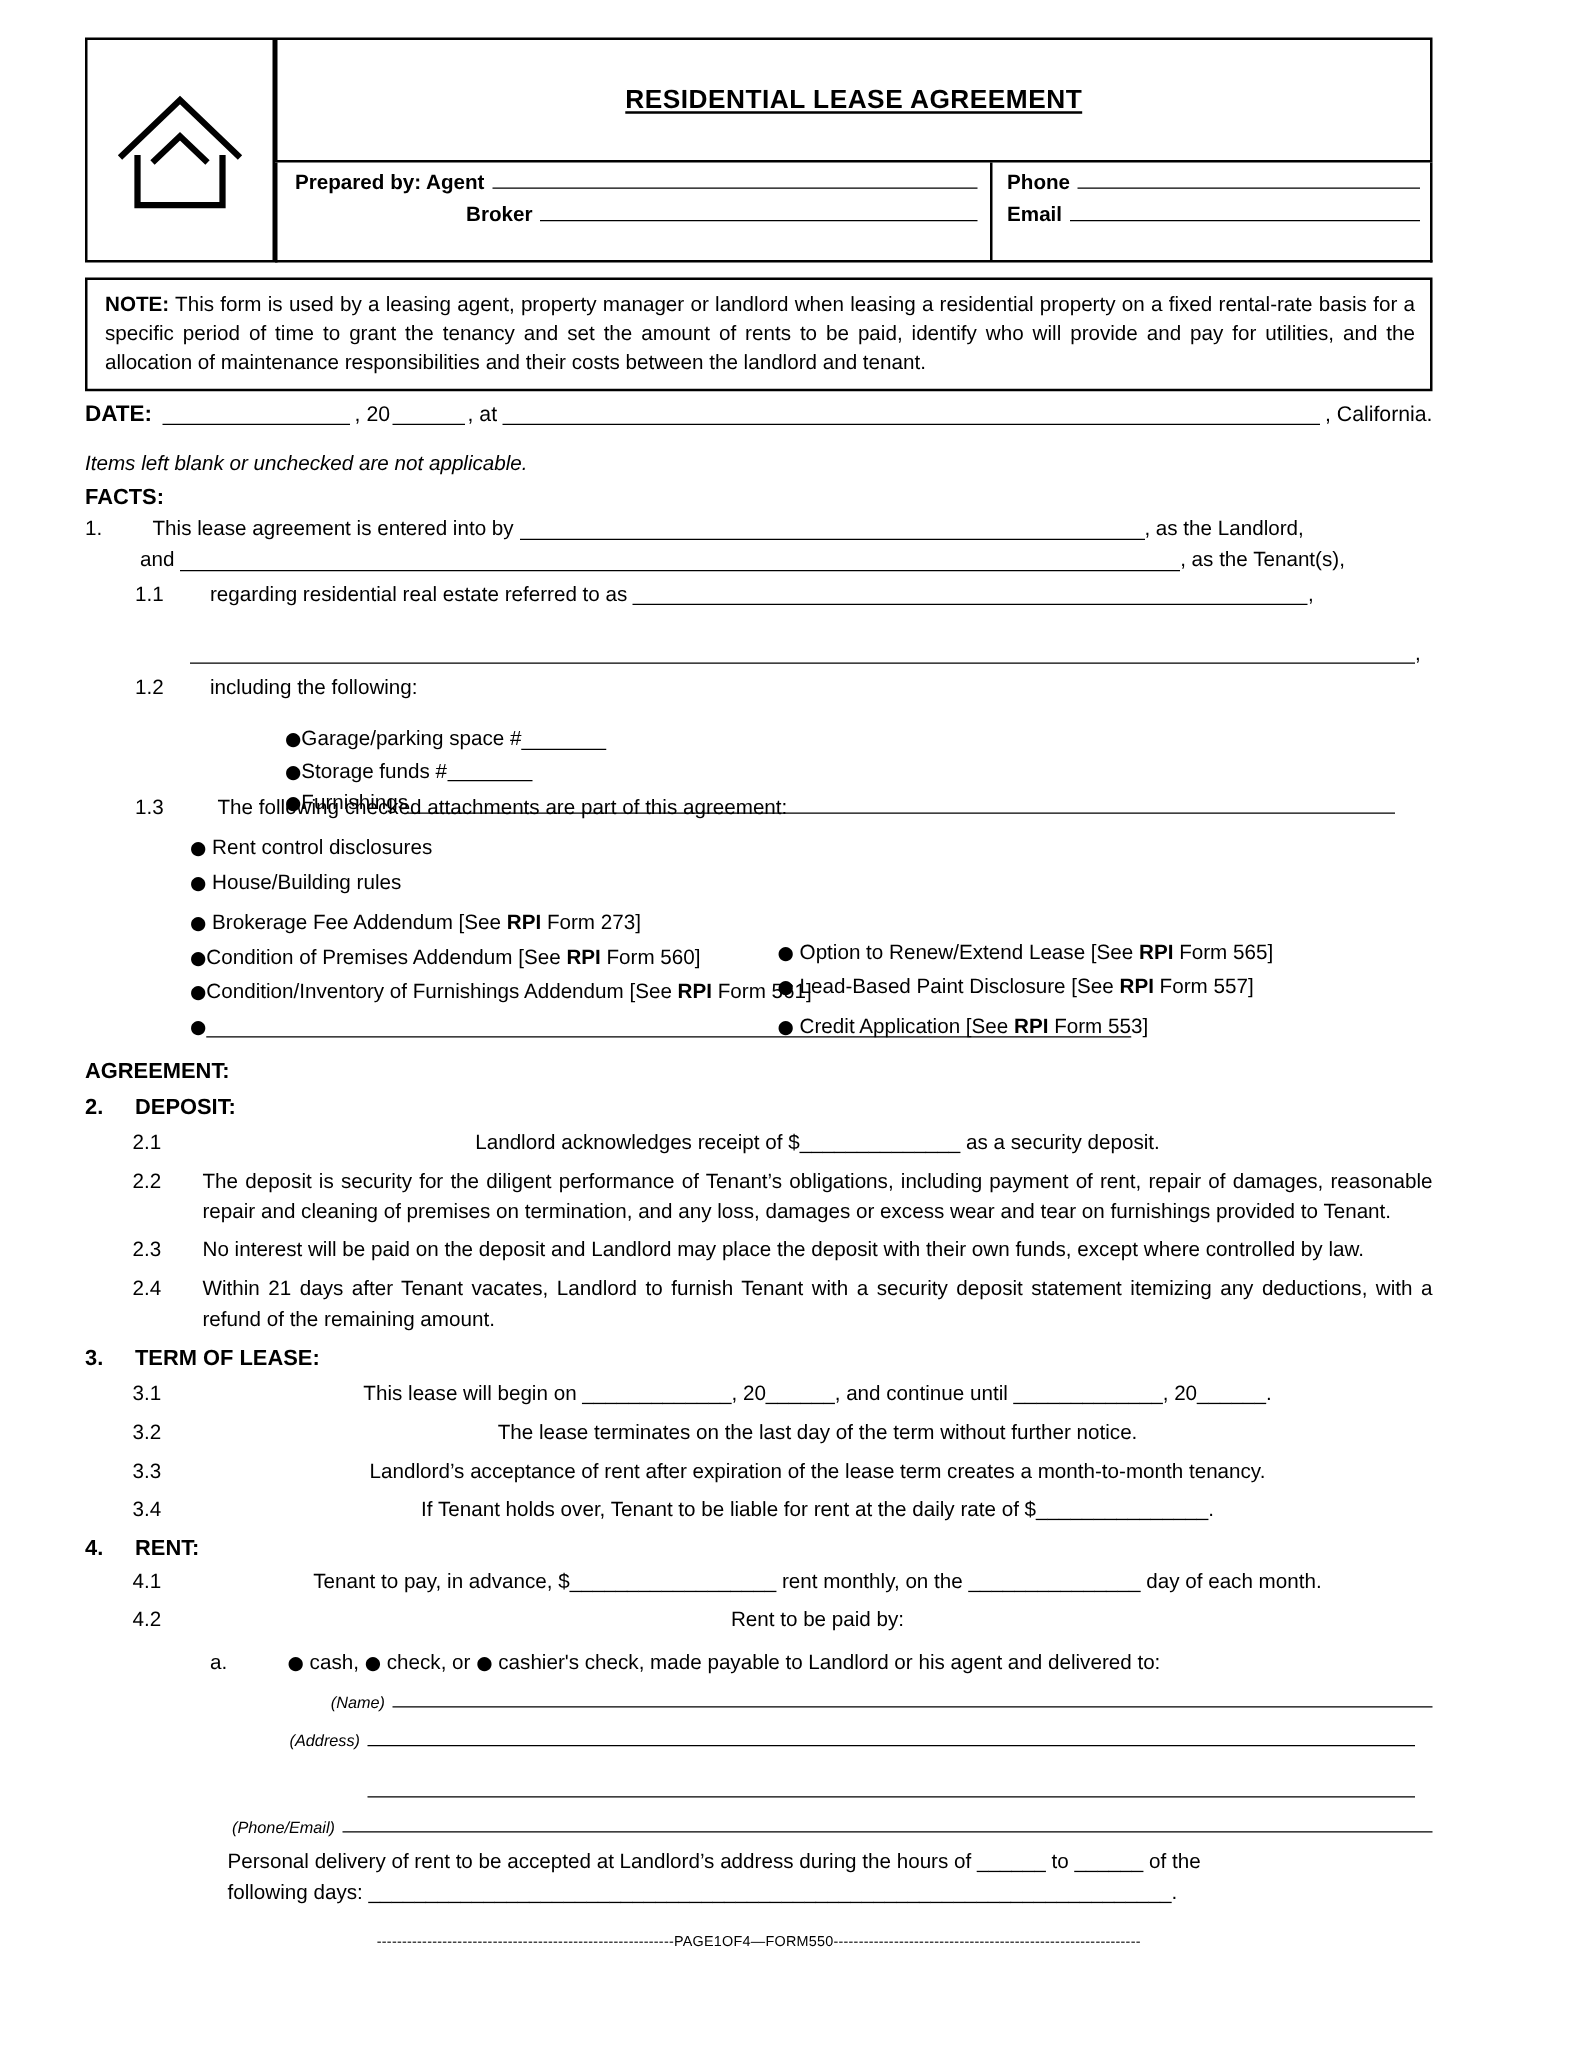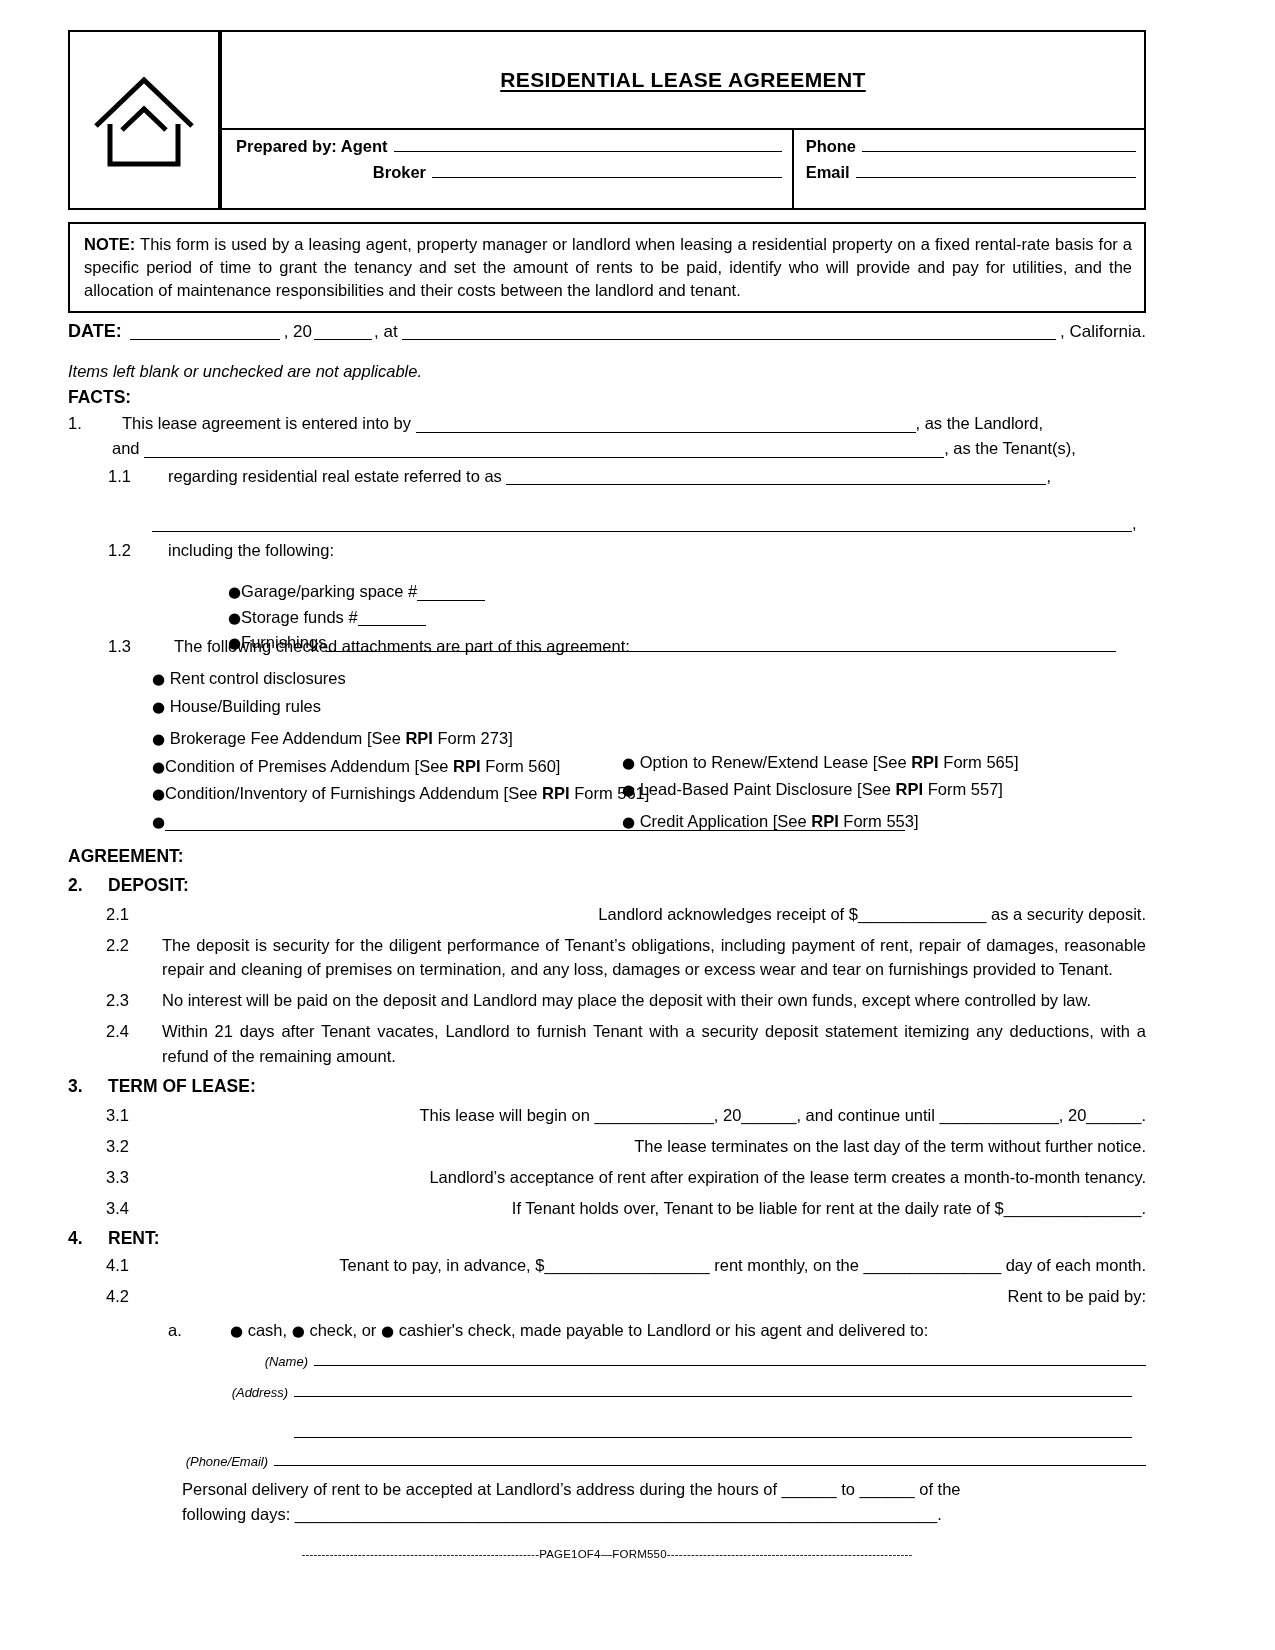--- a/index.html
+++ b/index.html
@@ -178,21 +178,21 @@
   }
   .sec .snum { width: 40px; }
 
   .p-item {
     display: flex;
     font-size: 16.5px;
     line-height: 1.5;
     margin-top: 6px;
   }
   .p-item .pn { width: 56px; margin-left: 38px; flex: none; }
-  .p-item .pt { flex: 1; text-align: right; }
+  .p-item .pt { flex: 1; text-align: center; }
 
   .sub-a { display: flex; margin-top: 12px; font-size: 16.5px; }
   .sub-a .an { width: 62px; margin-left: 100px; flex: none; }
 
   .fieldrow {
     display: flex;
     align-items: baseline;
     margin-top: 10px;
     font-size: 16.5px;
   }

